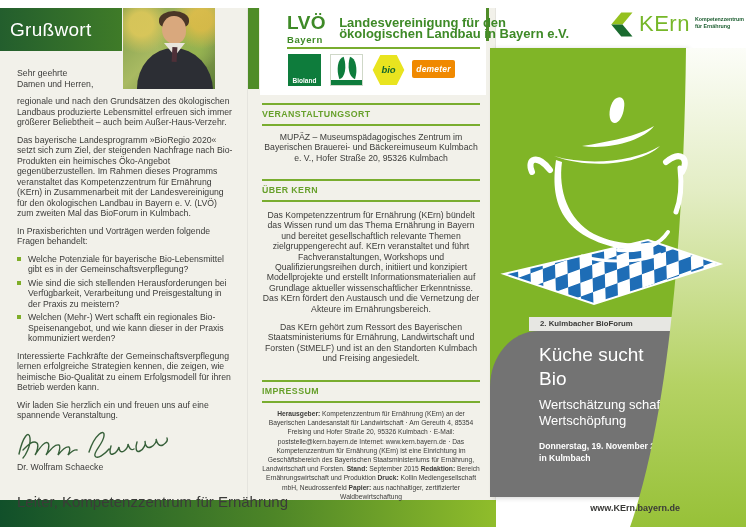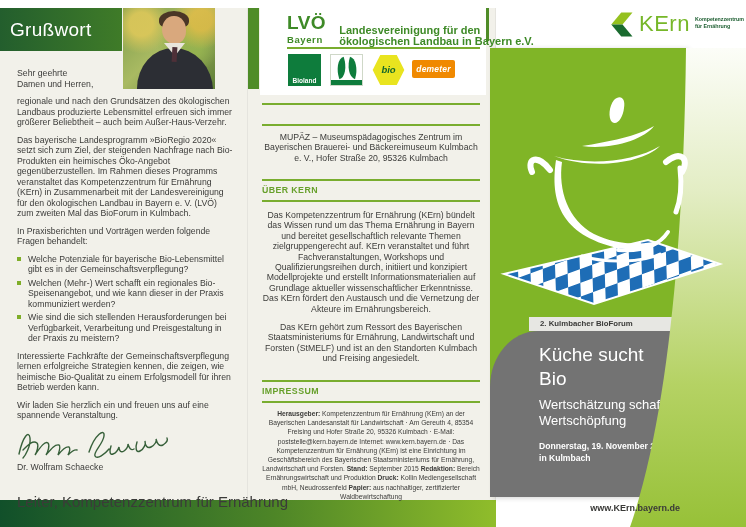--- a/index.html
+++ b/index.html
@@ -42,21 +42,21 @@
   .bullets li{position:relative;padding-left:11px;margin-bottom:3px;}
   .bullets li::before{content:"";position:absolute;left:0;top:3px;width:4px;height:4px;background:#7fae29;}
   #signature-svg{left:15px;top:424px;}
   #sig-name{left:17px;top:462px;font-size:8.7px;line-height:11px;}
   #sig-role{left:17px;top:496px;font-size:15px;line-height:11px;}
   
   #lvoe-card{left:260px;top:8px;width:226px;height:87px;background:#fff;}
   #lvoe-block{left:287px;top:13px;display:flex;}
   #lvoe-abbr{font-size:19px;font-weight:bold;color:#3e8a27;line-height:19px;letter-spacing:.5px;}
   #lvoe-region{font-size:9.5px;font-weight:bold;color:#3e8a27;margin-top:2px;letter-spacing:.6px;}
-  #lvoe-sub{margin-left:13px;margin-top:12px;font-size:11px;font-weight:bold;color:#3e8a27;line-height:11px;}
+  #lvoe-sub{margin-left:13px;margin-top:4px;font-size:13px;font-weight:bold;color:#3e8a27;line-height:11px;}
   #lvoe-rule{left:287px;top:47px;width:193px;}
   .seal{position:absolute;top:54px;height:32px;}
   #seal-bioland{left:288px;width:33px;background:#0e7c3c;}
   #seal-bioland span{position:absolute;left:0;right:0;bottom:2px;text-align:center;color:#fff;
       font-size:6.5px;font-weight:bold;}
   #seal-naturland{left:330px;width:33px;background:#fff;border:1px solid #cfd8c8;box-sizing:border-box;}
   #seal-naturland .leaf{position:absolute;width:11px;height:20px;background:#0e7c3c;
       border-radius:100% 0 100% 0;}
   #seal-naturland .l1{left:5px;top:3px;transform:rotate(-18deg);}
   #seal-naturland .l2{left:16px;top:3px;transform:rotate(16deg) scaleX(-1);}
@@ -118,22 +118,22 @@
   <div class="abs" id="fold-strip-b"></div>
 
   <div class="abs" id="left-text">
     <p><span>Sehr geehrte</span><br>
       <span>Damen und Herren,</span></p>
     <p>regionale und nach den Grundsätzen des ökologischen Landbaus produzierte Lebensmittel erfreuen sich immer größerer Beliebtheit – auch beim Außer-Haus-Verzehr.</p>
     <p>Das bayerische Landesprogramm »BioRegio 2020« setzt sich zum Ziel, der steigenden Nachfrage nach Bio-Produkten ein heimisches Öko-Angebot gegenüberzustellen. Im Rahmen dieses Programms veranstaltet das Kompetenzzentrum für Ernährung (KErn) in Zusammenarbeit mit der Landesvereinigung für den ökologischen Landbau in Bayern e. V. (LVÖ) zum zweiten Mal das BioForum in Kulmbach.</p>
     <p>In Praxisberichten und Vorträgen werden folgende Fragen behandelt:</p>
     <ul class="bullets">
       <li>Welche Potenziale für bayerische Bio-Lebensmittel gibt es in der Gemeinschaftsverpflegung?</li>
+      <li>Wie sind die sich stellenden Herausforderungen bei Verfügbarkeit, Verarbeitung und Preisgestaltung in der Praxis zu meistern?</li>
       <li>Welchen (Mehr-) Wert schafft ein regionales Bio-Speisenangebot, und wie kann dieser in der Praxis kommuniziert werden?</li>
-      <li>Wie sind die sich stellenden Herausforderungen bei Verfügbarkeit, Verarbeitung und Preisgestaltung in der Praxis zu meistern?</li>
     </ul>
     <p>Interessierte Fachkräfte der Gemeinschaftsverpflegung lernen erfolgreiche Strategien kennen, die zeigen, wie heimische Bio-Qualität zu einem Erfolgsmodell für ihren Betrieb werden kann.</p>
     <p>Wir laden Sie herzlich ein und freuen uns auf eine spannende Veranstaltung.</p>
   </div>
 
   <svg class="abs" id="signature-svg" width="160" height="40" viewBox="0 0 160 40">
     <g fill="none" stroke="#37603a" stroke-width="1.4" stroke-linecap="round">
       <path d="M4,30 C8,12 14,6 15,14 C16,22 10,32 8,34 M8,26 C14,20 18,16 22,19 C24,21 22,28 20,31 C26,22 30,17 33,19 C35,21 33,28 31,31 C36,25 40,20 44,21 C46,22 44,28 43,31 C47,26 51,22 54,23 C56,25 54,29 53,31 C56,28 59,25 62,26"></path>
       <path d="M74,28 C80,10 90,4 89,12 C88,20 78,28 80,32 C82,36 90,30 94,25 M96,22 C94,28 95,31 98,30 C101,29 103,26 104,23 C104,27 106,29 109,27 C112,25 113,22 113,20 C114,24 116,27 119,25 M122,18 C120,24 121,29 125,27 C129,25 131,20 130,17 C130,21 132,25 136,23 C140,21 142,17 141,15 C142,19 144,23 148,21 C151,19 153,16 152,14"></path>
     </g>
@@ -163,20 +163,21 @@
     <div class="bar"></div>
   </div>
   <div class="abs seal" id="seal-bio">
     <span>bio</span>
   </div>
   <div class="abs" id="seal-demeter">
     <span>demeter</span>
   </div>
 
   <div class="rule" style="left:262px;top:103px;width:218px"></div>
+  <div class="mid-heading" style="top:109px">VERANSTALTUNGSORT</div>
   <div class="rule" style="left:262px;top:124px;width:218px"></div>
   <div class="mid-body" style="top:132px">MUPÄZ – Museumspädagogisches Zentrum im Bayerischen Brauerei- und Bäckereimuseum Kulmbach e. V., Hofer Straße 20, 95326 Kulmbach</div>
 
   <div class="rule" style="left:262px;top:179px;width:218px"></div>
   <div class="mid-heading" style="top:185px">ÜBER KERN</div>
   <div class="rule" style="left:262px;top:200px;width:218px"></div>
   <div class="mid-body" style="top:210px">
     <p>Das Kompetenzzentrum für Ernährung (KErn) bündelt das Wissen rund um das Thema Ernährung in Bayern und bereitet gesellschaftlich relevante Themen zielgruppengerecht auf. KErn veranstaltet und führt Fachveranstaltungen, Workshops und Qualifizierungsreihen durch, initiiert und konzipiert Modellprojekte und erstellt Informationsmaterialien auf Grundlage aktueller wissenschaftlicher Erkenntnisse. Das KErn fördert den Austausch und die Vernetzung der Akteure im Ernährungsbereich.</p>
     <p>Das KErn gehört zum Ressort des Bayerischen Staatsministeriums für Ernährung, Landwirtschaft und Forsten (StMELF) und ist an den Standorten Kulmbach und Freising angesiedelt.</p>
   </div>

